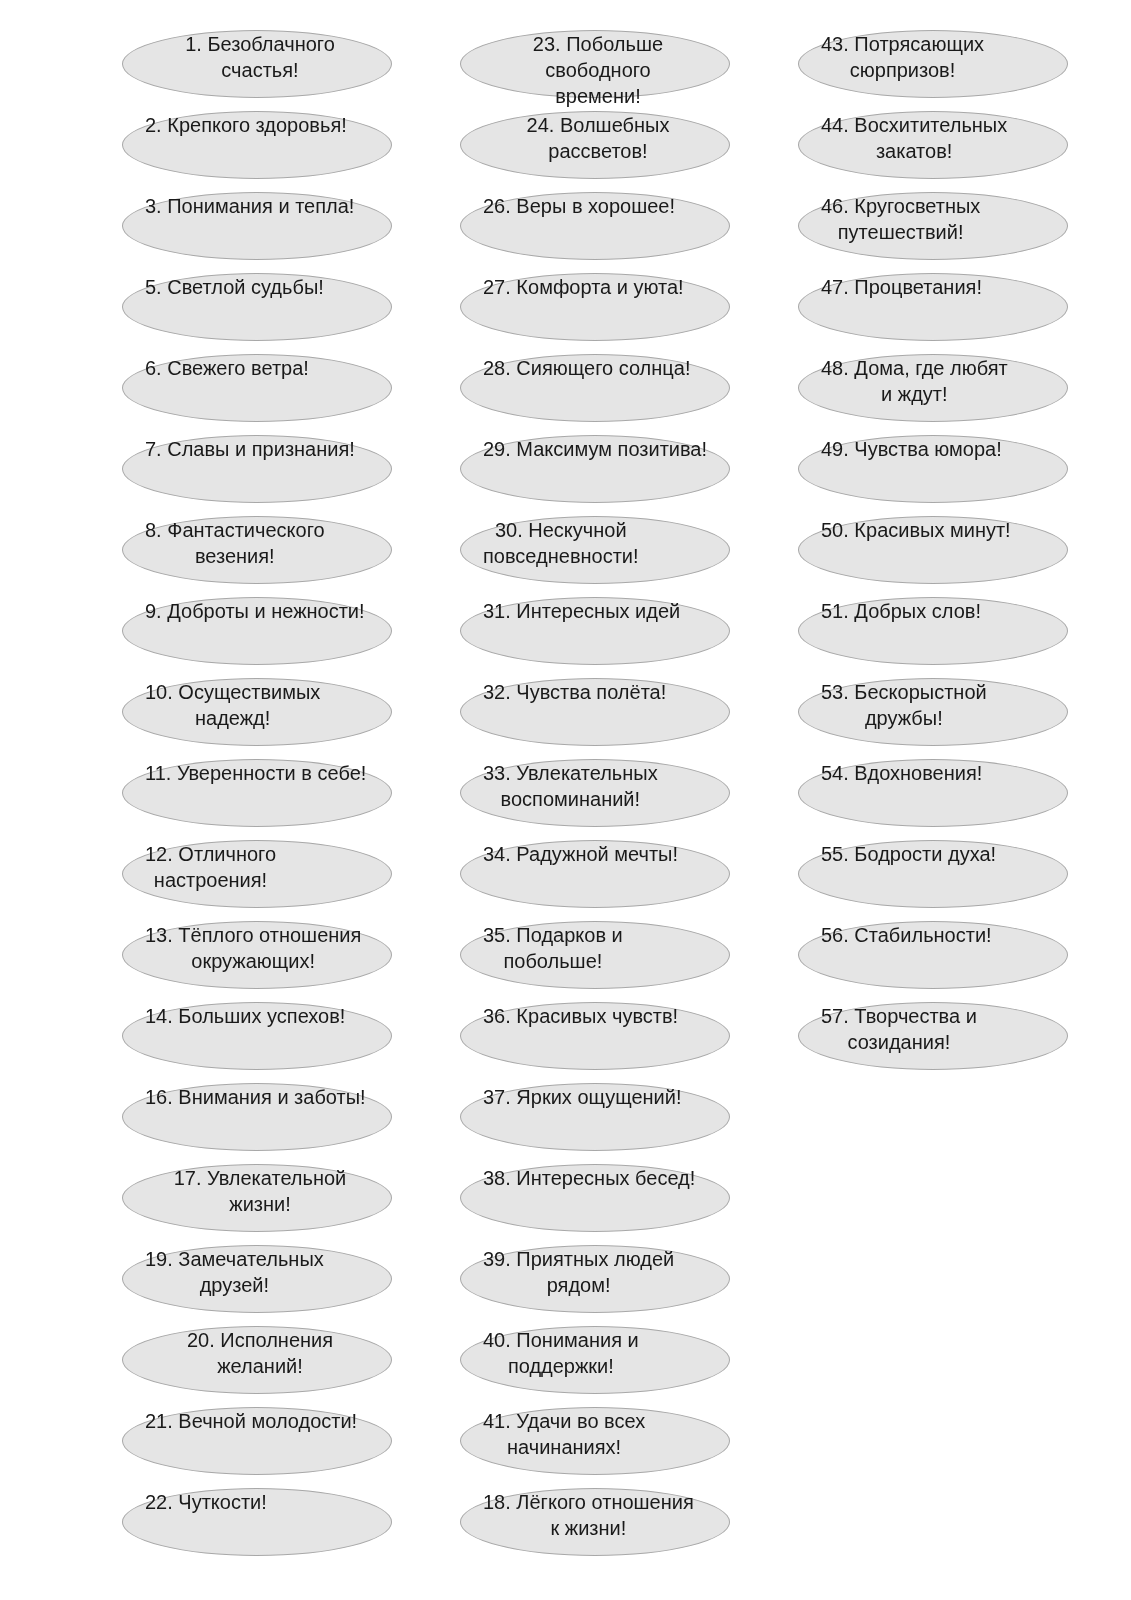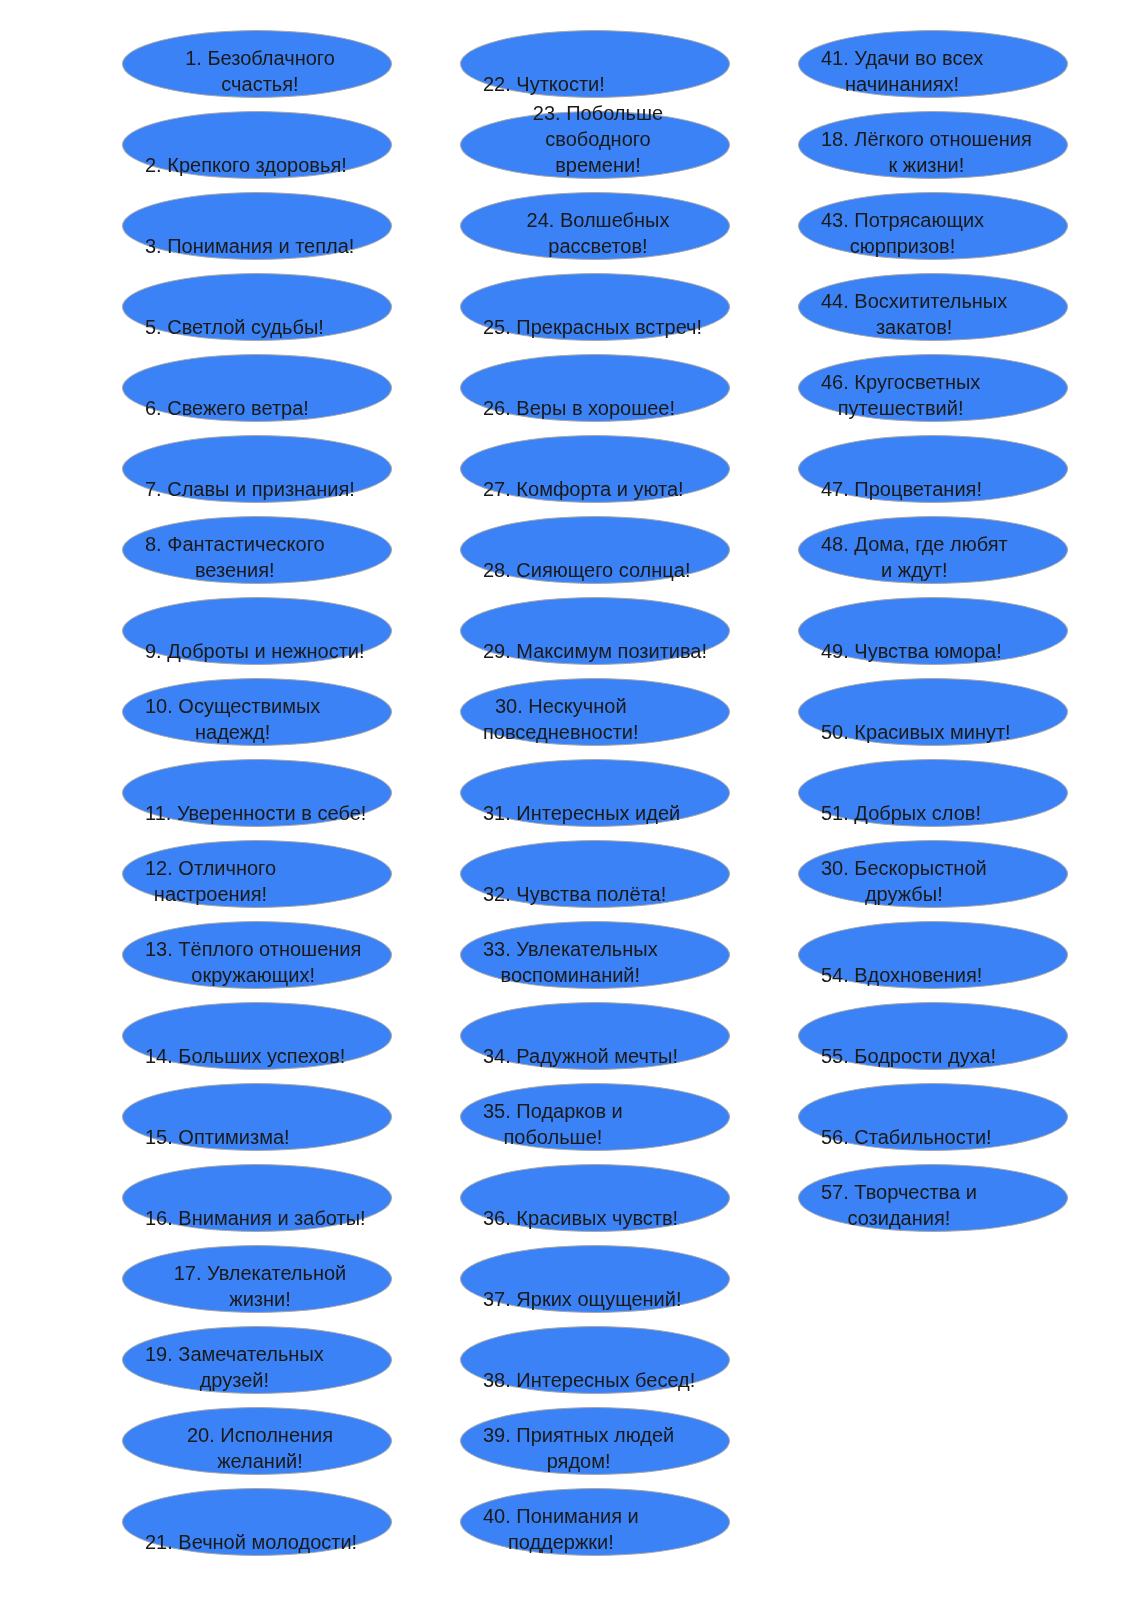--- a/index.html
+++ b/index.html
@@ -23,24 +23,24 @@
     column-gap: 68px;
     padding: 30px 0 0 122px;
   }
   .oval {
     width: 270px;
     height: 68px;
     border: 1px solid #a8a8a8;
     border-radius: 50%;
     box-sizing: border-box;
     display: flex;
-    align-items: flex-end;
+    align-items: flex-start;
     justify-content: flex-start;
     padding-left: 22px;
-    background: #3b82f6;
+    background: #e5e5e5;
   }
   .wish-text {
     display: inline-block;
     width: max-content;
     max-width: 230px;
     text-align: center;
     white-space: pre-line;
     font-size: 20px;
     line-height: 26px;
     color: #1a1a1a;
@@ -101,23 +101,20 @@
 
   <div class="oval">
     <span class="wish-text">13. Тёплого отношения
 окружающих!</span>
   </div>
 
   <div class="oval">
     <span class="wish-text">14. Больших успехов!</span>
   </div>
 
-  <div class="oval">
-    <span class="wish-text">15. Оптимизма!</span>
-  </div>
 
   <div class="oval">
     <span class="wish-text">16. Внимания и заботы!</span>
   </div>
 
   <div class="oval">
     <span class="wish-text">17. Увлекательной жизни!</span>
   </div>
 
 
@@ -140,23 +137,20 @@
 
   <div class="oval">
     <span class="wish-text">23. Побольше свободного
 времени!</span>
   </div>
 
   <div class="oval">
     <span class="wish-text">24. Волшебных рассветов!</span>
   </div>
 
-  <div class="oval">
-    <span class="wish-text">25. Прекрасных встреч!</span>
-  </div>
 
   <div class="oval">
     <span class="wish-text">26. Веры в хорошее!</span>
   </div>
 
   <div class="oval">
     <span class="wish-text">27. Комфорта и уюта!</span>
   </div>
 
   <div class="oval">
@@ -258,21 +252,21 @@
   <div class="oval">
     <span class="wish-text">50. Красивых минут!</span>
   </div>
 
   <div class="oval">
     <span class="wish-text">51. Добрых слов!</span>
   </div>
 
 
   <div class="oval">
-    <span class="wish-text">30. Бескорыстной
+    <span class="wish-text">53. Бескорыстной
 дружбы!</span>
   </div>
 
   <div class="oval">
     <span class="wish-text">54. Вдохновения!</span>
   </div>
 
   <div class="oval">
     <span class="wish-text">55. Бодрости духа!</span>
   </div>

